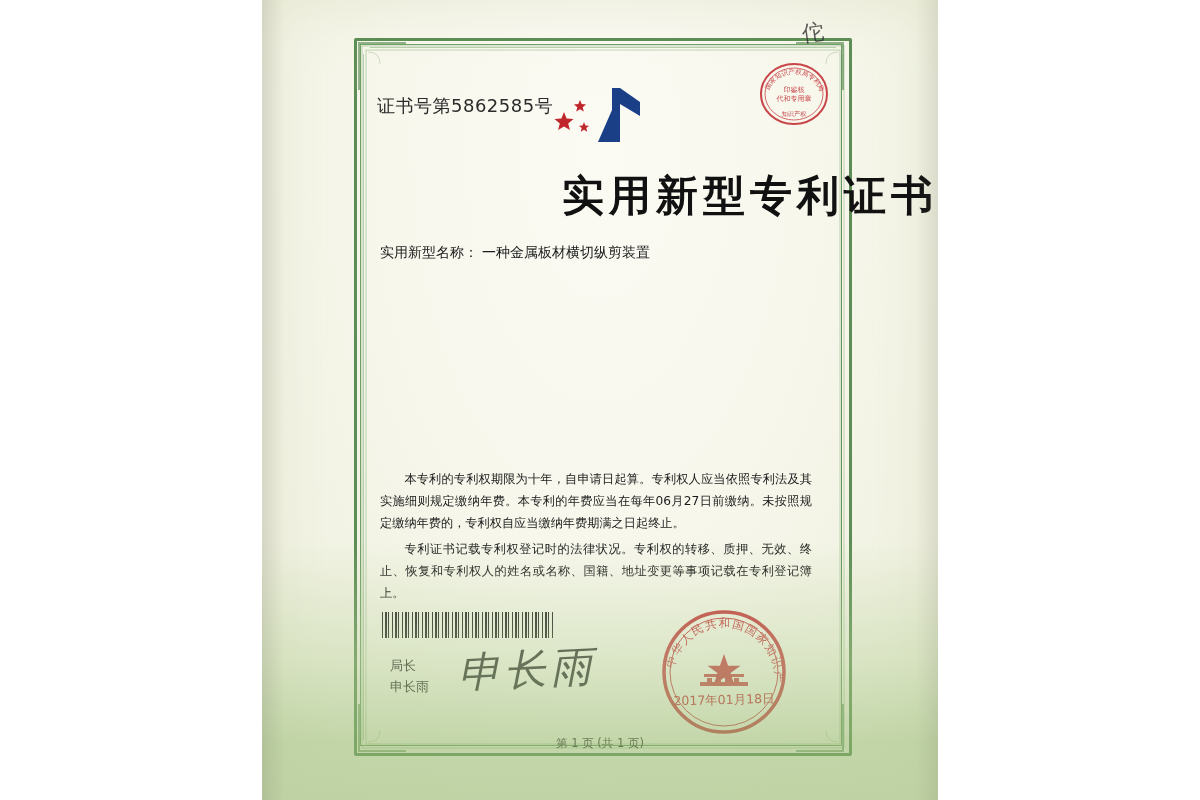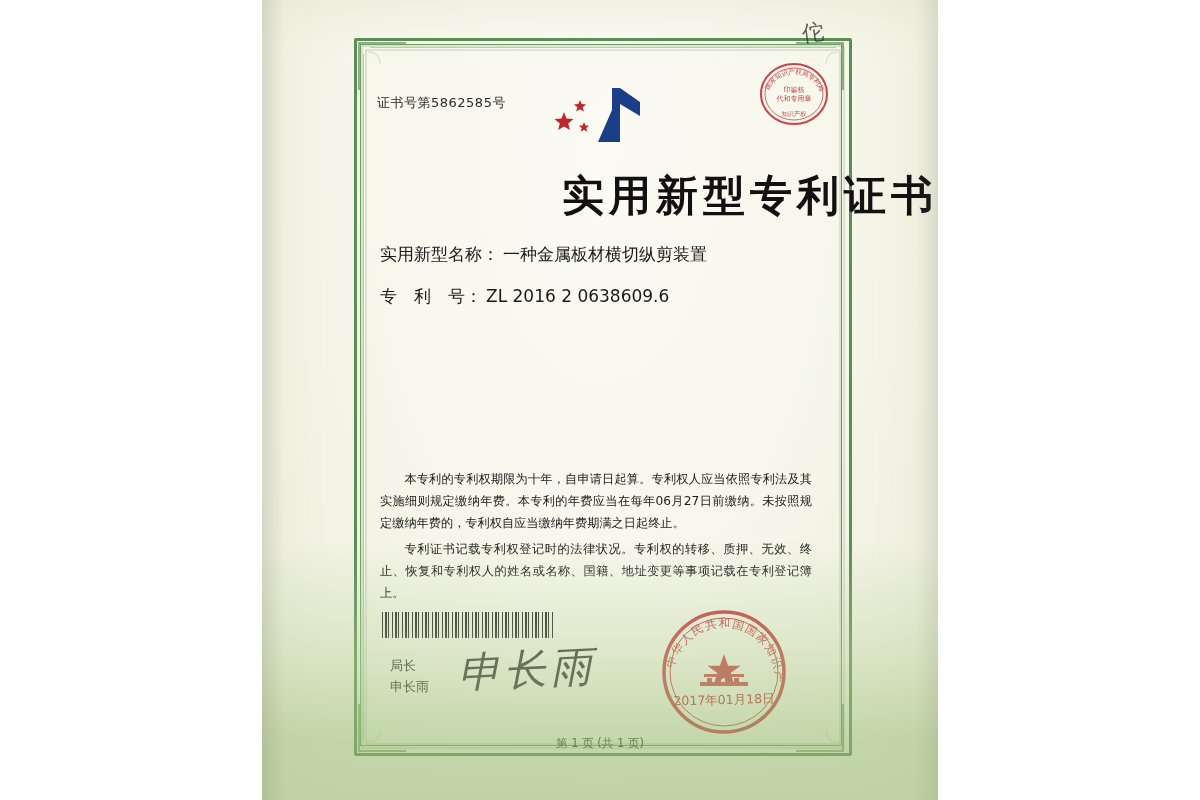--- a/index.html
+++ b/index.html
@@ -76,21 +76,21 @@
   }
   .corner.tl { left: 96px;  top: 42px;  border-right: none; border-bottom: none; }
   .corner.tr { left: 534px; top: 42px;  border-left: none;  border-bottom: none; }
   .corner.bl { left: 96px;  top: 704px; border-right: none; border-top: none; }
   .corner.br { left: 534px; top: 704px; border-left: none;  border-top: none; }
 
   
   .cert-no {
     position: absolute;
     left: 115px; top: 94px;
-    font-size: 13px;
+    font-size: 18px;
     color: #2b2b2b;
     letter-spacing: .5px;
     font-family: "DejaVu Sans", sans-serif;
   }
 
   .logo {
     position: absolute;
     left: 292px; top: 82px;
     width: 110px; height: 66px;
   }
@@ -107,21 +107,21 @@
   }
 
   .fields {
     position: absolute;
     left: 118px;
     top: 244px;
     width: 440px;
     font-family: "DejaVu Sans", sans-serif;
   }
   .field {
-    font-size: 17px;
+    font-size: 14px;
     color: #1b1b1b;
     margin-bottom: 22px;
     white-space: nowrap;
     line-height: 1.2;
   }
   .field .lbl { letter-spacing: 0px; }
   .field .val { margin-left: 4px; }
 
   .body-text {
     position: absolute;
@@ -300,23 +300,20 @@
           <text x="36" y="58" text-anchor="middle" font-size="6.2" fill="#c0272d" font-family="DejaVu Sans, sans-serif">知识产权</text>
         </g>
       </svg>
     </div>
 
     <div class="title">实用新型专利证书</div>
 
     <div class="fields">
       <div class="field">
         <span class="lbl">实用新型名称：</span><span class="val">一种金属板材横切纵剪装置</span>
-      </div>
-      <div class="field">
-        <span class="lbl">专　利　号：</span><span class="val">ZL 2016 2 0638609.6</span>
       </div>
     </div>
 
     <div class="body-text">
       <p>本专利的专利权期限为十年，自申请日起算。专利权人应当依照专利法及其实施细则规定缴纳年费。本专利的年费应当在每年06月27日前缴纳。未按照规定缴纳年费的，专利权自应当缴纳年费期满之日起终止。</p>
       <p>专利证书记载专利权登记时的法律状况。专利权的转移、质押、无效、终止、恢复和专利权人的姓名或名称、国籍、地址变更等事项记载在专利登记簿上。</p>
     </div>
 
     <div class="barcode"></div>
 

